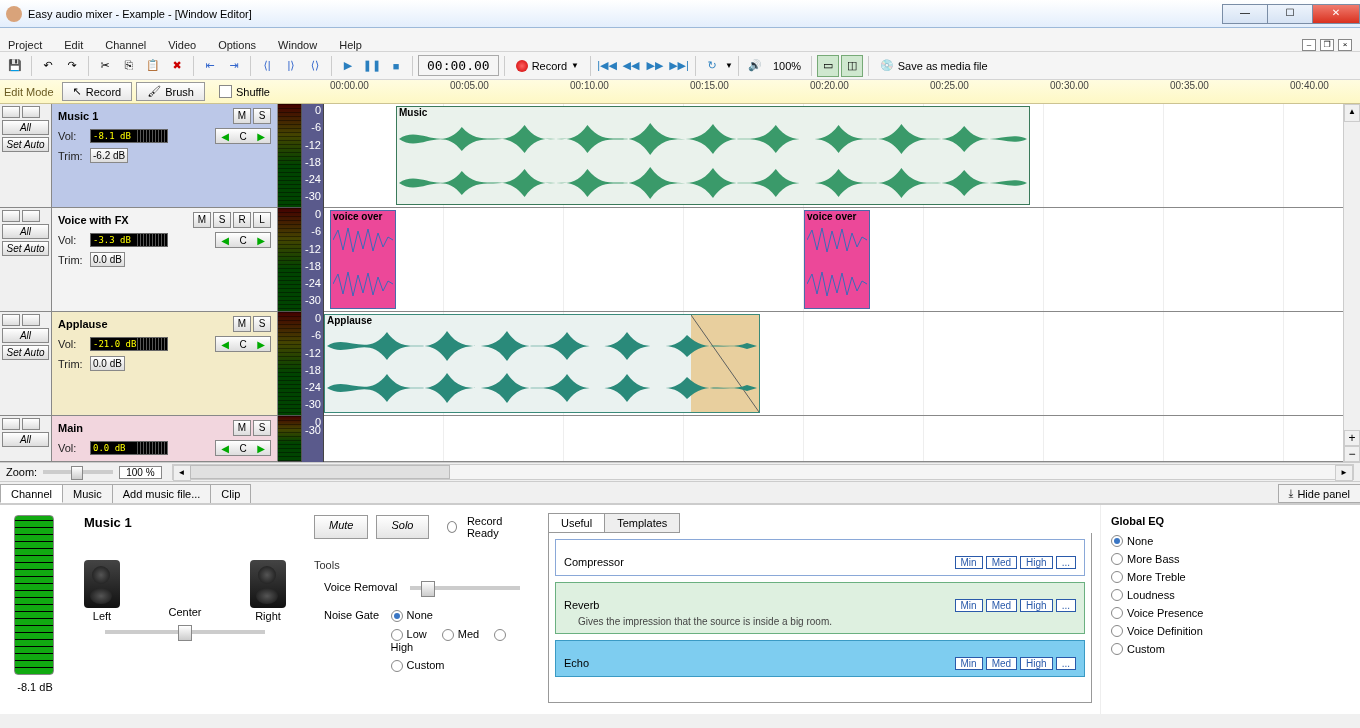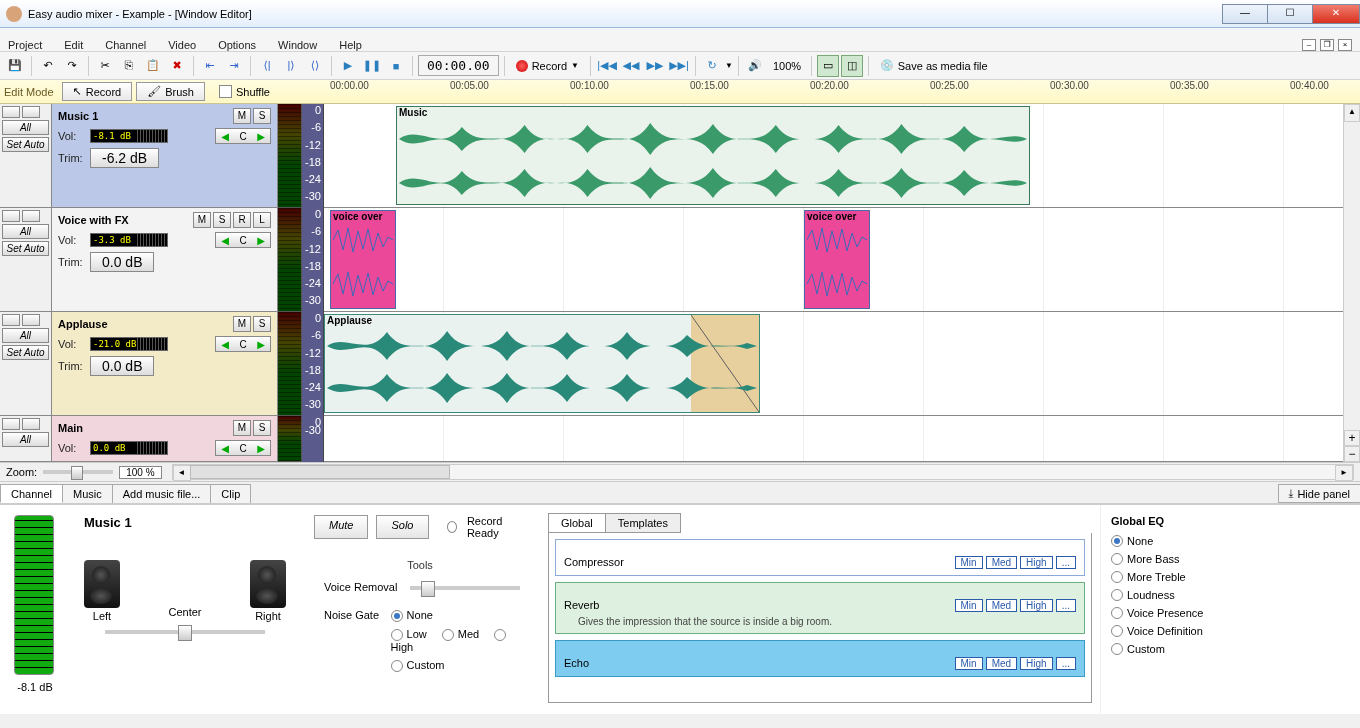--- a/index.html
+++ b/index.html
@@ -38,21 +38,21 @@
 .th-row1 { display:flex; align-items:center; }
 .th-name { font-weight:bold; flex:1; }
 .th-sq { width:18px; height:16px; border:1px solid #888; background:linear-gradient(#fff,#ddd); text-align:center; font-size:10px; line-height:14px; margin-left:2px; }
 .th-row { display:flex; align-items:center; margin-top:4px; }
 .th-lbl { width:32px; color:#222; }
 .volbox { border:1px solid #666; background:#000; color:#ff0; font-size:9px; padding:1px 2px; font-family:monospace; width:78px; height:14px; position:relative; }
 .volbox::after { content:""; position:absolute; right:0; top:0; bottom:0; width:30px; background:repeating-linear-gradient(90deg,#555 0 1px,transparent 1px 3px); }
 .pan { display:flex; align-items:center; border:1px solid #888; background:linear-gradient(#fff,#ddd); height:16px; margin-left:auto; }
 .pan span { width:18px; text-align:center; font-size:10px; }
 .pan .arrow { color:#0a0; }
-.trimbox { border:1px solid #888; background:linear-gradient(#fff,#ddd); padding:1px 11px; font-size:14px; }
+.trimbox { border:1px solid #888; background:linear-gradient(#fff,#ddd); padding:1px 2px; font-size:10px; }
 .sidegutter { width:52px; background:#f0f0f0; border-right:1px solid #888; }
 .sidegutter .row { border-bottom:1px solid #888; padding:2px; }
 .sidegutter .tgl { display:flex; gap:2px; margin-bottom:2px; }
 .sidegutter .tgl div { width:18px; height:12px; border:1px solid #888; background:linear-gradient(#fff,#ddd); }
 .sidegutter .btn { border:1px solid #888; background:linear-gradient(#fff,#ddd); text-align:center; font-size:10px; margin-bottom:2px; padding:1px 0; }
 .meters { width:24px; background:#111; border-right:1px solid #555; display:flex; flex-direction:column; }
 .meter { flex:1; border-bottom:1px solid #555; background:linear-gradient(to bottom, #400 0%, #440 30%, #040 60%, #040 100%); position:relative; }
 .meter::before { content:""; position:absolute; inset:0; background:repeating-linear-gradient(to bottom, rgba(0,0,0,0.4) 0 1px, transparent 1px 4px); }
 .dbscale { width:22px; background:#5a5a8c; color:#fff; font-size:9px; border-right:1px solid #444; }
 .dbscale div { height:16.6%; text-align:right; padding-right:2px; }
@@ -81,21 +81,21 @@
 .bottab.hide { margin-left:auto; border:1px solid #aaa; padding:2px 10px; display:flex; align-items:center; gap:4px; }
 .bottom { display:flex; height:210px; background:#fff; border-top:1px solid #ccc; }
 .bcol { padding:10px 14px; }
 .vumeter { width:40px; height:160px; border:1px solid #888; background:repeating-linear-gradient(to top, #1a1 0 6px, #000 6px 7px); border-radius:4px; }
 .speaker { width:36px; height:48px; background:linear-gradient(#444,#111); border-radius:4px; display:inline-block; position:relative; }
 .speaker::before { content:""; position:absolute; left:8px; top:6px; width:18px; height:18px; background:radial-gradient(#555,#111); border-radius:50%; }
 .speaker::after { content:""; position:absolute; left:6px; bottom:4px; width:22px; height:16px; background:radial-gradient(#555,#111); border-radius:50%; }
 .pan-slider { width:160px; height:4px; background:#ccc; position:relative; margin:8px auto; }
 .pan-slider::after { content:""; position:absolute; left:50%; top:-5px; width:12px; height:14px; background:linear-gradient(#fff,#ccc); border:1px solid #888; transform:translateX(-50%); }
 .btn { border:1px solid #999; background:linear-gradient(#fff,#e5e5e5); padding:3px 14px;font-style:italic; }
-.fieldset-label { color:#333; margin-bottom:8px; display:block;text-align:center; }
+.fieldset-label { color:#333; margin-bottom:8px; display:block; }
 .radio { width:12px; height:12px; border:1px solid #888; border-radius:50%; display:inline-block; vertical-align:middle; margin-right:4px; position:relative; }
 .radio.on::after { content:""; position:absolute; inset:2px; background:#3a76c4; border-radius:50%; }
 .fxpanel { flex:1; padding:8px; overflow:hidden; }
 .fxtabs { display:flex; }
 .fxtab { border:1px solid #999; padding:3px 12px; background:#fff; margin-right:-1px; }
 .fxtab.inactive { background:#eee; }
 .fxlist { border:1px solid #999; border-top:none; height:170px; overflow-y:auto; padding:6px; position:relative; }
 .fxitem { border:1px solid; padding:6px 8px; margin-bottom:6px; }
 .fxitem .fxrow1 { display:flex; align-items:flex-start;margin-top:10px; }
 .fxitem .fxname { flex:1; }
@@ -518,21 +518,21 @@
           <span class="radio"></span><span style="margin-right:12px">Med</span>
           <span class="radio"></span><span>High</span>
         </div>
         <div><span class="radio"></span><span>Custom</span></div>
       </div>
     </div>
   </div>
 
   <div class="fxpanel">
     <div class="fxtabs">
-      <div class="fxtab">Global</div>
+      <div class="fxtab">Useful</div>
       <div class="fxtab inactive">Templates</div>
     </div>
     <div class="fxlist">
       <div class="fxitem fx-comp">
         <div class="fxrow1">
           <span class="fxname">Compressor</span>
           <span class="fxbtn">Min</span>
           <span class="fxbtn">Med</span>
           <span class="fxbtn">High</span>
           <span class="fxbtn">...</span>

